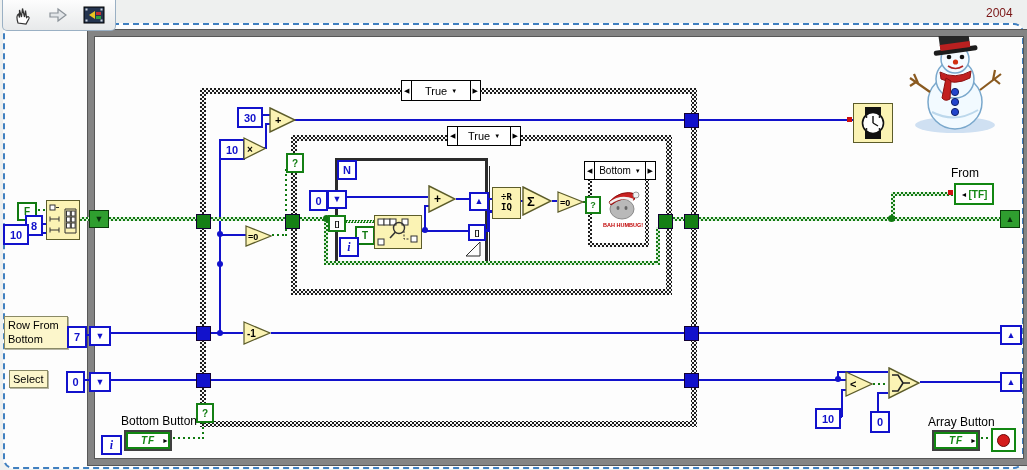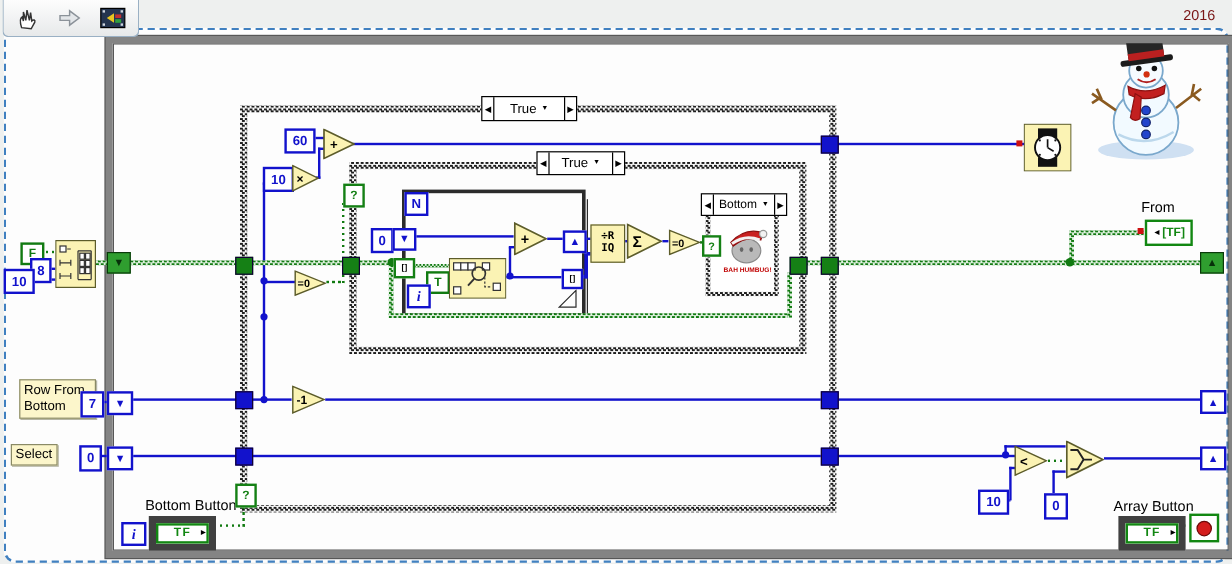--- a/index.html
+++ b/index.html
@@ -31,21 +31,21 @@
   .tun-idx{background:#fff;border:2px solid #158015;color:#000;font-size:7px;font-weight:bold;display:flex;align-items:center;justify-content:center;z-index:4;}
   .tun-idx.blue{border-color:#1212cc;}
   .sr{display:flex;align-items:center;justify-content:center;z-index:4;font-size:9px;line-height:1;}
   .sr-g{background:#2f9e2f;border:1px solid #0a3a0a;color:#07300a;}
   .sr-b{background:#fff;border:2px solid #1212cc;color:#1212cc;}
   .qmark{background:#fff;border:2px solid #158015;color:#158015;font-weight:bold;font-size:10px;display:flex;align-items:center;justify-content:center;z-index:5;}
   .iterm{background:#fff;border:2px solid #1212cc;color:#1212cc;font-weight:bold;font-style:italic;font-family:"Liberation Serif",serif;font-size:12px;display:flex;align-items:center;justify-content:center;z-index:4;}
   .node{background:#fbf3b4;border:1px solid #5c5c2a;z-index:3;}
   .ylabel{background:#fcf6cb;border:1px solid #8a8a66;box-shadow:1px 1px 0 #b5b5a5;color:#000;font-size:11px;padding:1px 3px;z-index:3;line-height:1.3;}
   .flabel{color:#000;font-size:12px;z-index:3;white-space:nowrap;}
-  .tf{border:6px solid #404040;background:#fff;display:flex;z-index:3;}
+  .tf{border:2px solid #404040;background:#fff;display:flex;z-index:3;font-style:italic;}
   .tf-in{flex:1;border:2px solid #128712;display:flex;align-items:center;justify-content:center;color:#128712;font-weight:bold;font-size:10px;letter-spacing:1px;position:relative;background:#fff;}
   .tf-in .term-arrow{position:absolute;right:-1px;color:#000;font-size:7px;letter-spacing:0;}
   .arrind{border:1px solid #9db89d;background:#fff;display:flex;align-items:center;z-index:3;border:2px solid #128712;color:#128712;font-weight:bold;font-size:10px;justify-content:center;gap:1px;}
   .arrind .ind-arrow{color:#000;font-size:7px;}
   .dot{border-radius:50%;z-index:3;}
   .dot-b{background:#1212cc;}
   .dot-g{background:#117a11;}
   .dot-r{background:#cc1111;z-index:4;}
   .qr{display:flex;flex-direction:column;align-items:center;justify-content:center;font-family:"DejaVu Sans Mono",monospace;font-weight:bold;font-size:9px;line-height:1.1;color:#000;}
   .stack{background:#2b2b2b;z-index:2;}
@@ -70,21 +70,21 @@
       <rect x="3.5" y="4.5" width="2" height="2" fill="#cfd6df"></rect>
         <rect x="3.5" y="15.5" width="2" height="2" fill="#cfd6df"></rect>
       <rect x="18.5" y="4.5" width="2" height="2" fill="#cfd6df"></rect>
         <rect x="18.5" y="15.5" width="2" height="2" fill="#cfd6df"></rect>
       <polygon points="7,11 13,7 13,15" fill="#e8c520"></polygon>
       <rect x="14" y="8" width="5" height="3" fill="#c03030"></rect>
         <rect x="14" y="12" width="5" height="3" fill="#30a040"></rect>
     </svg>
   </div>
 
-  <div class="abs year" style="left:986px;top:6px;">2016</div>
+  <div class="abs year" style="left:986px;top:6px;">2004</div>
 
   <div class="abs diagram"></div>
 
   <div class="abs while"></div>
 
   <div class="abs cbool" style="left:17px;top:202px;width:16px;height:15px;">
       <span>F</span>
     </div>
   <div class="abs cnum" style="left:25px;top:215px;width:14px;height:17px;">
       <span>8</span>
@@ -110,21 +110,21 @@
       <rect x="25.3" y="17" width="3.8" height="5" fill="#fff" stroke="#333"></rect>
     <rect x="20.5" y="23" width="3.8" height="5" fill="#fff" stroke="#333"></rect>
       <rect x="25.3" y="23" width="3.8" height="5" fill="#fff" stroke="#333"></rect>
   </svg>
 
   <div class="abs gdh" style="left:33px;top:209px;width:13px;"></div>
   <div class="abs wh" style="left:39px;top:223px;width:7px;"></div>
   <div class="abs wh" style="left:25px;top:232px;width:21px;"></div>
   <div class="abs gzh" style="left:80px;top:217px;width:10px;"></div>
 
-  <div class="abs ylabel" style="left:16px;top:316px;width:56px;">Row From Bottom</div>
+  <div class="abs ylabel" style="left:4px;top:316px;width:56px;">Row From Bottom</div>
   <div class="abs cnum" style="left:67px;top:326px;width:16px;height:18px;">
       <span>7</span>
     </div>
   <div class="abs wh" style="left:83px;top:334px;width:7px;"></div>
 
   <div class="abs ylabel" style="left:9px;top:370px;">Select</div>
   <div class="abs cnum" style="left:66px;top:371px;width:15px;height:18px;">
       <span>0</span>
     </div>
   <div class="abs wh" style="left:81px;top:379px;width:9px;"></div>
@@ -299,21 +299,21 @@
     <ellipse cx="21" cy="24" rx="12" ry="10" fill="#b9b9b9" stroke="#8a8a8a"></ellipse>
     <path d="M8,17 Q20,4 35,9 L33,15 Q21,11 10,20 Z" fill="#c92121" stroke="#8c0f0f"></path>
     <circle cx="35" cy="10" r="3" fill="#f2f2f2" stroke="#999"></circle>
     <path d="M9,18 Q20,10 32,15" fill="none" stroke="#f2f2f2" stroke-width="2.5"></path>
     <ellipse cx="17" cy="23" rx="1.5" ry="2" fill="#666"></ellipse>
       <ellipse cx="25" cy="23" rx="1.5" ry="2" fill="#666"></ellipse>
     <text x="2" y="42" font-size="5.5" font-weight="bold" fill="#c00000">BAH HUMBUG!</text>
   </svg>
 
   <div class="abs cnum" style="left:237px;top:107px;width:22px;height:17px;">
-      <span>60</span>
+      <span>30</span>
     </div>
   <svg class="abs" style="left:269px;top:107px;z-index:3;" width="27" height="26" viewBox="0 0 27 26">
     <polygon points="1,1 26,13 1,25" fill="#fbf3b4" stroke="#5c5c2a" stroke-width="1.4"></polygon>
     <text x="6" y="17" font-size="11" font-weight="bold" fill="#000">+</text>
   </svg>
   <div class="abs cnum" style="left:219px;top:139px;width:22px;height:17px;">
       <span>10</span>
     </div>
   <svg class="abs" style="left:243px;top:137px;z-index:3;" width="23" height="23" viewBox="0 0 23 23">
     <polygon points="1,1 22,11.5 1,22" fill="#fbf3b4" stroke="#5c5c2a" stroke-width="1.2"></polygon>

